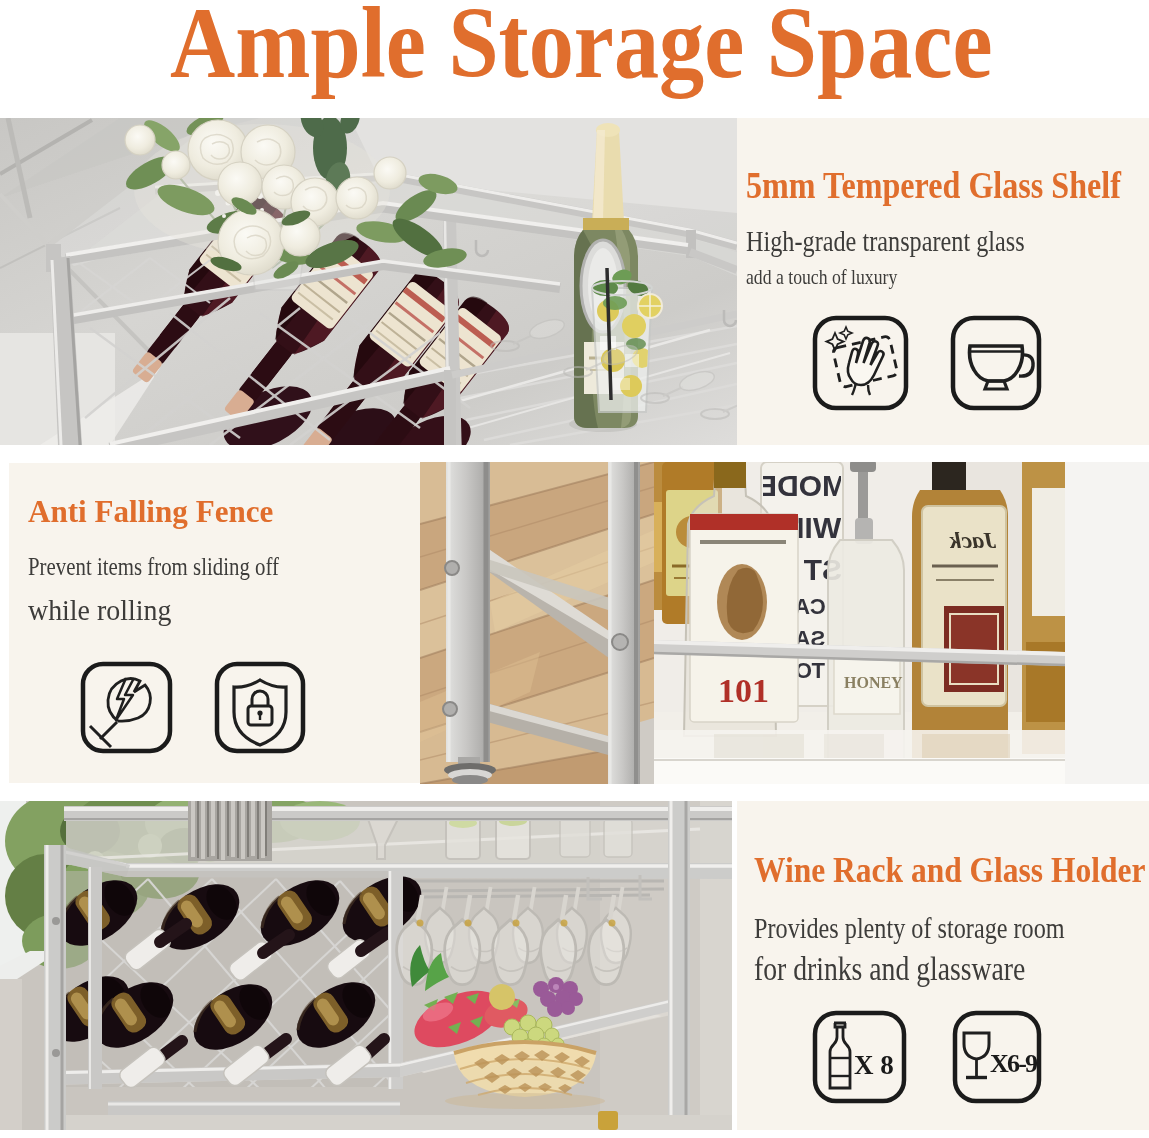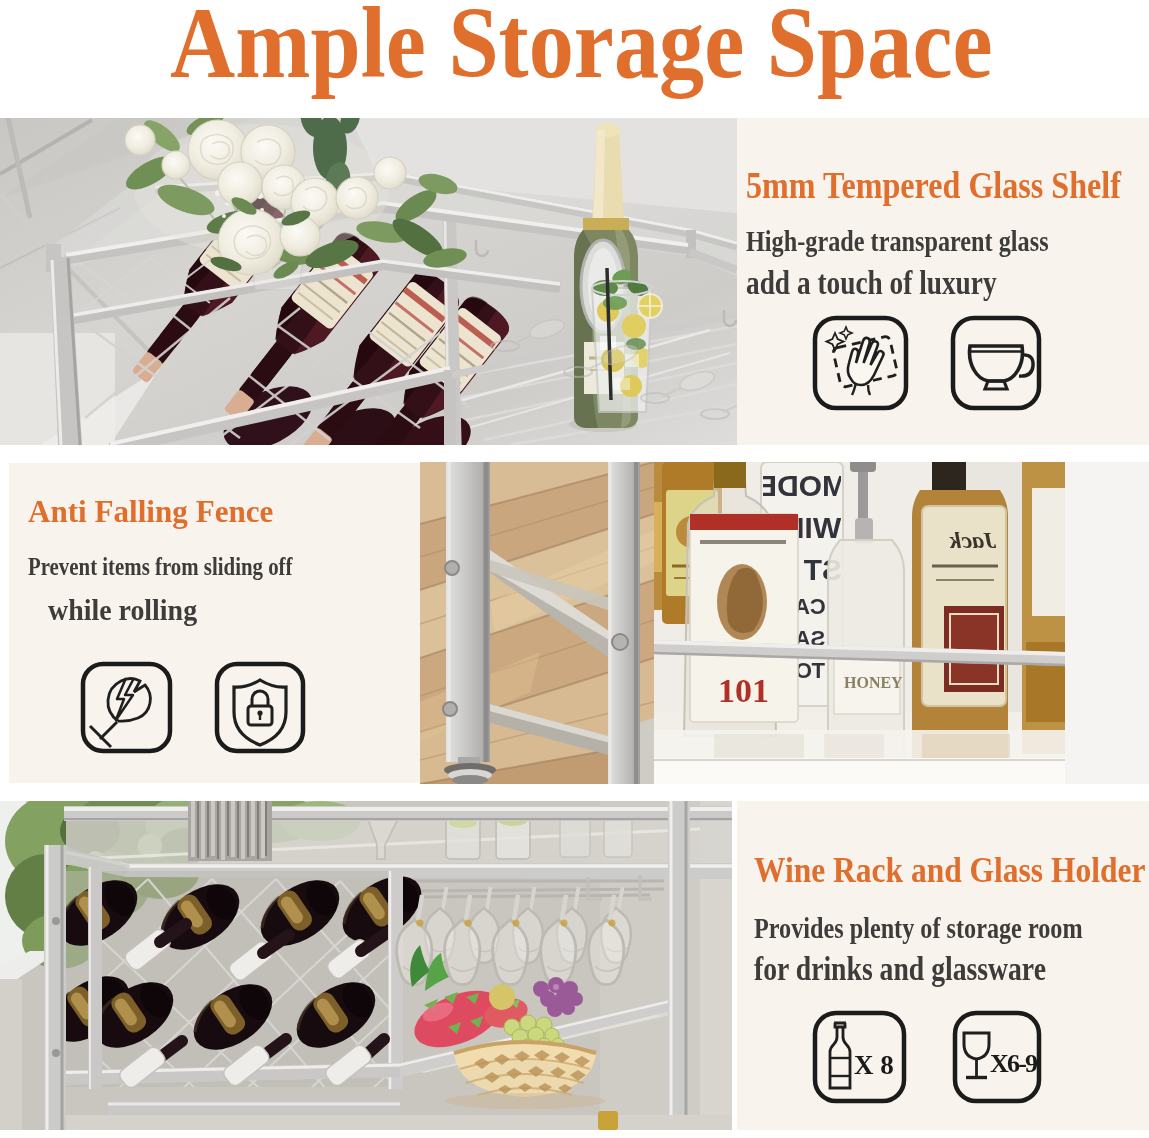--- a/index.html
+++ b/index.html
@@ -1,20 +1,20 @@
 <!DOCTYPE html>
 <html><head>
 <meta charset="utf-8">
 <style>
   html,body{margin:0;padding:0;background:#ffffff;}
   body{width:1149px;height:1138px;position:relative;overflow:hidden;
        font-family:"Liberation Serif", serif;}
   .abs{position:absolute;}
   .ttl{color:#e06e2d;font-weight:bold;white-space:nowrap;line-height:1;}
-  .bdy{color:#3d3c3a;font-weight:bold;white-space:nowrap;line-height:1;}
+  .bdy{color:#3d3c3a;font-weight:normal;white-space:nowrap;line-height:1;}
   .sx{display:inline-block;transform-origin:0 0;}
   .panel{background:#f8f4ed;}
 </style>
 </head>
 <body>
 
 <div class="abs ttl" style="left:170px;top:-7px;font-size:101px;">
   <span class="sx" id="h1s" style="transform:scaleX(0.894);">Ample Storage Space</span>
 </div>
 
@@ -264,21 +264,21 @@
 <div class="abs panel" style="left:737px;top:118px;width:412px;height:327px;"></div>
 
 <div class="abs ttl" style="left:746px;top:166px;font-size:38px;">
   <span class="sx" id="t1" style="transform:scaleX(0.845);">5mm Tempered Glass Shelf</span>
 </div>
 
 <div class="abs bdy" style="left:746px;top:226px;font-size:30px;">
   <span class="sx" id="b1a" style="transform:scaleX(0.808);">High-grade transparent glass</span>
 </div>
 
-<div class="abs bdy" style="left:746px;top:266px;font-size:34px;text-align:right;">
+<div class="abs bdy" style="left:746px;top:266px;font-size:22px;text-align:right;">
   <span class="sx" id="b1b" style="transform:scaleX(0.804);">add a touch of luxury</span>
 </div>
 
 <svg class="abs" style="left:812px;top:315px;" width="97" height="96" viewBox="0 0 97 96">
   <rect x="3" y="3" width="91" height="90" rx="21" fill="none" stroke="#1b1b1b" stroke-width="4.5"></rect>
   <g transform="rotate(-13 52 46)">
     <rect x="24" y="27" width="58" height="40" rx="5" fill="none" stroke="#1f1f1f" stroke-width="2.8" stroke-dasharray="9 6"></rect>
   </g>
   <path d="M23,18 l2.6,6 l6,2.6 l-6,2.6 l-2.6,6 l-2.6,-6 l-6,-2.6 l6,-2.6 Z" fill="none" stroke="#1f1f1f" stroke-width="1.8"></path>
   <path d="M34,12 l1.8,4.2 l4.2,1.8 l-4.2,1.8 l-1.8,4.2 l-1.8,-4.2 l-4.2,-1.8 l4.2,-1.8 Z" fill="none" stroke="#1f1f1f" stroke-width="1.6"></path>
@@ -299,21 +299,21 @@
 <div class="abs panel" style="left:9px;top:463px;width:411px;height:320px;"></div>
 
 <div class="abs ttl" style="left:28px;top:495px;font-size:32px;text-decoration:underline;">
   <span class="sx" id="t2" style="transform:scaleX(0.972);">Anti Falling Fence</span>
 </div>
 
 <div class="abs bdy" style="left:28px;top:554px;font-size:26px;">
   <span class="sx" id="b2a" style="transform:scaleX(0.802);">Prevent items from sliding off</span>
 </div>
 
-<div class="abs bdy" style="left:28px;top:595px;font-size:30px;margin-left:20px;">
+<div class="abs bdy" style="left:28px;top:595px;font-size:30px;">
   <span class="sx" id="b2b" style="transform:scaleX(0.930);">while rolling</span>
 </div>
 
 <svg class="abs" style="left:80px;top:661px;" width="93" height="93" viewBox="0 0 93 93">
   <rect x="3" y="3" width="87" height="87" rx="20" fill="none" stroke="#1b1b1b" stroke-width="4.5"></rect>
   <path d="M38,60 q-11,-8 -10,-21 q1,-13 13,-19 q10,-5 19,0 l-6,11 l11,-7 q7,8 5,18 q-2,11 -12,15 q-10,4 -20,3" fill="none" stroke="#1f1f1f" stroke-width="2.8"></path>
   <path d="M46,17 l-9,21 h7 l-8,21 l17,-25 h-8 l9,-17" fill="none" stroke="#1f1f1f" stroke-width="2.5" stroke-linejoin="round"></path>
   <line x1="37" y1="61" x2="20" y2="78" stroke="#1f1f1f" stroke-width="3"></line>
   <line x1="10" y1="65" x2="31" y2="86" stroke="#1f1f1f" stroke-width="3"></line>
 </svg>

